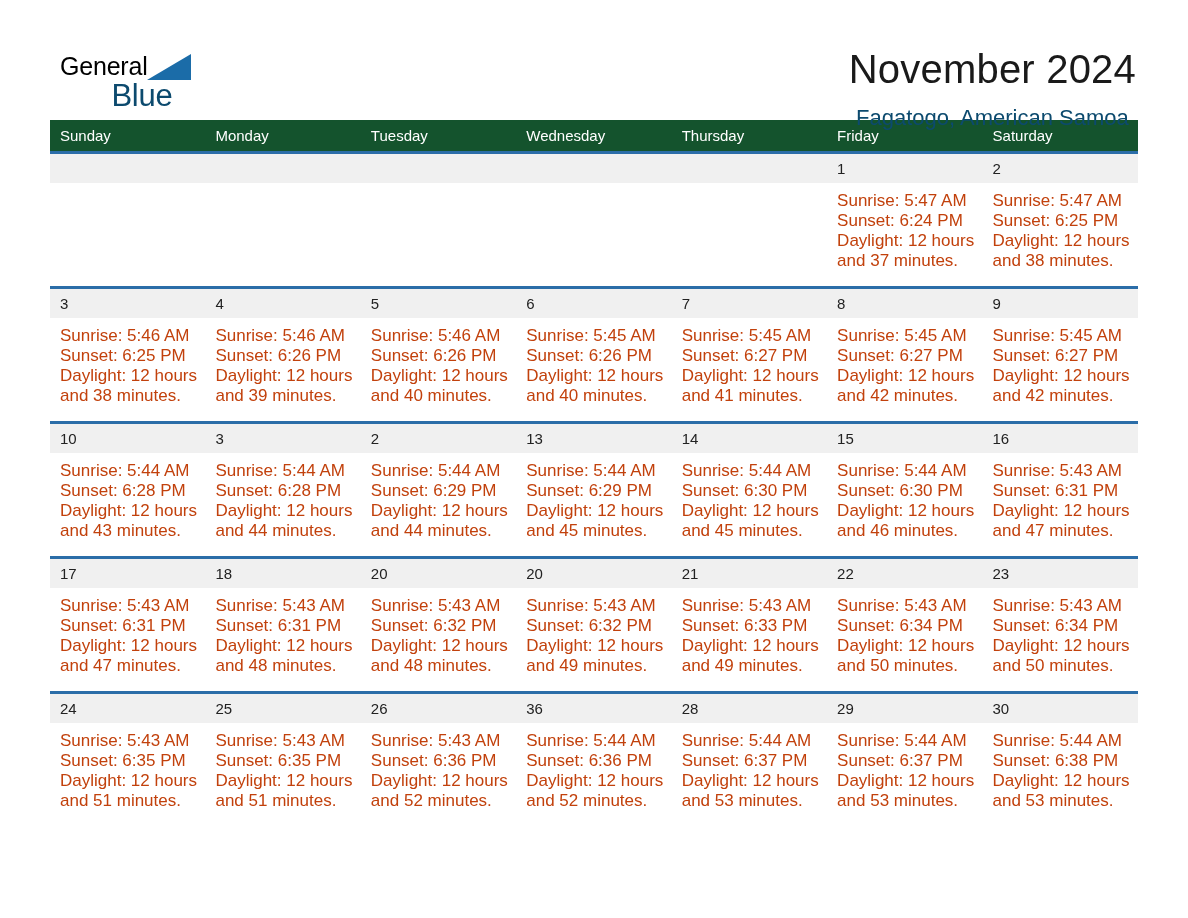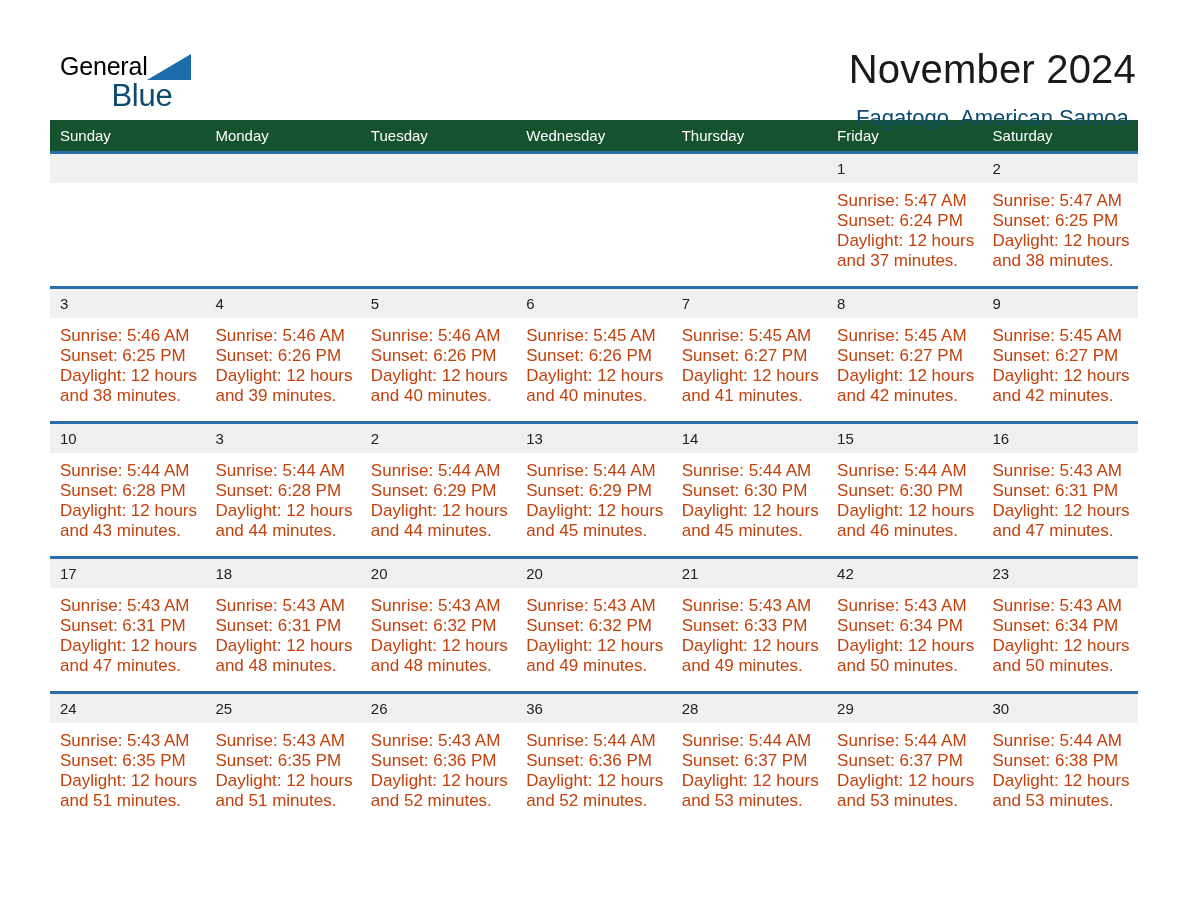--- a/index.html
+++ b/index.html
@@ -383,21 +383,21 @@
           <td>
             <div class="daynum">21</div>
             <div class="dayinfo">
               <div>Sunrise: 5:43 AM</div>
               <div>Sunset: 6:33 PM</div>
               <div>Daylight: 12 hours</div>
               <div>and 49 minutes.</div>
             </div>
           </td>
           <td>
-            <div class="daynum">42</div>
+            <div class="daynum">22</div>
             <div class="dayinfo">
               <div>Sunrise: 5:43 AM</div>
               <div>Sunset: 6:34 PM</div>
               <div>Daylight: 12 hours</div>
               <div>and 50 minutes.</div>
             </div>
           </td>
           <td>
             <div class="daynum">23</div>
             <div class="dayinfo">

